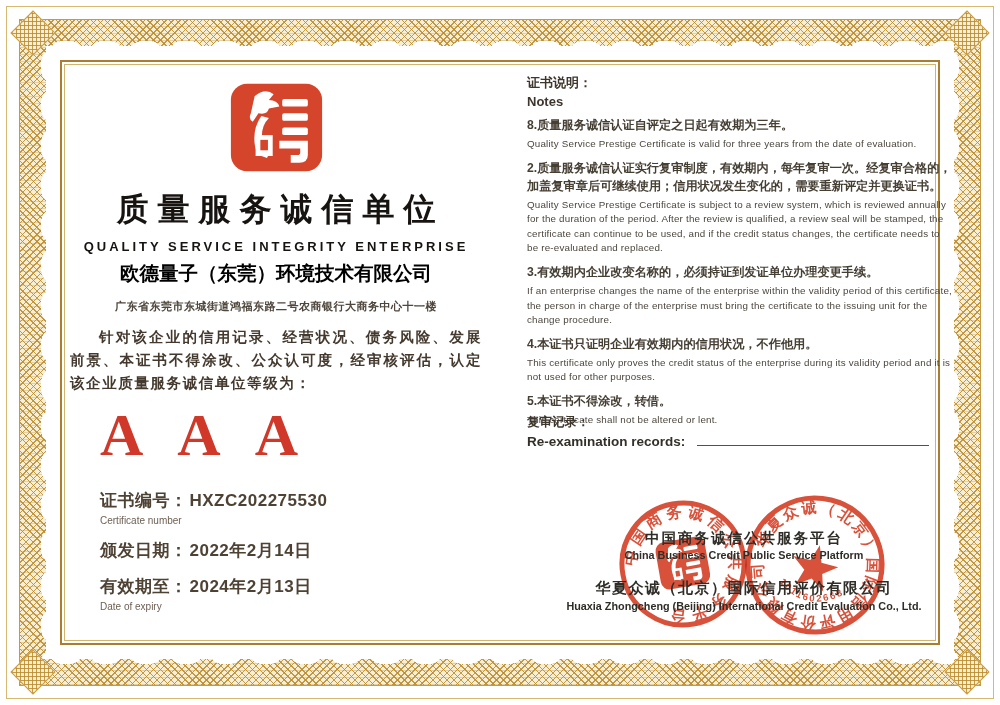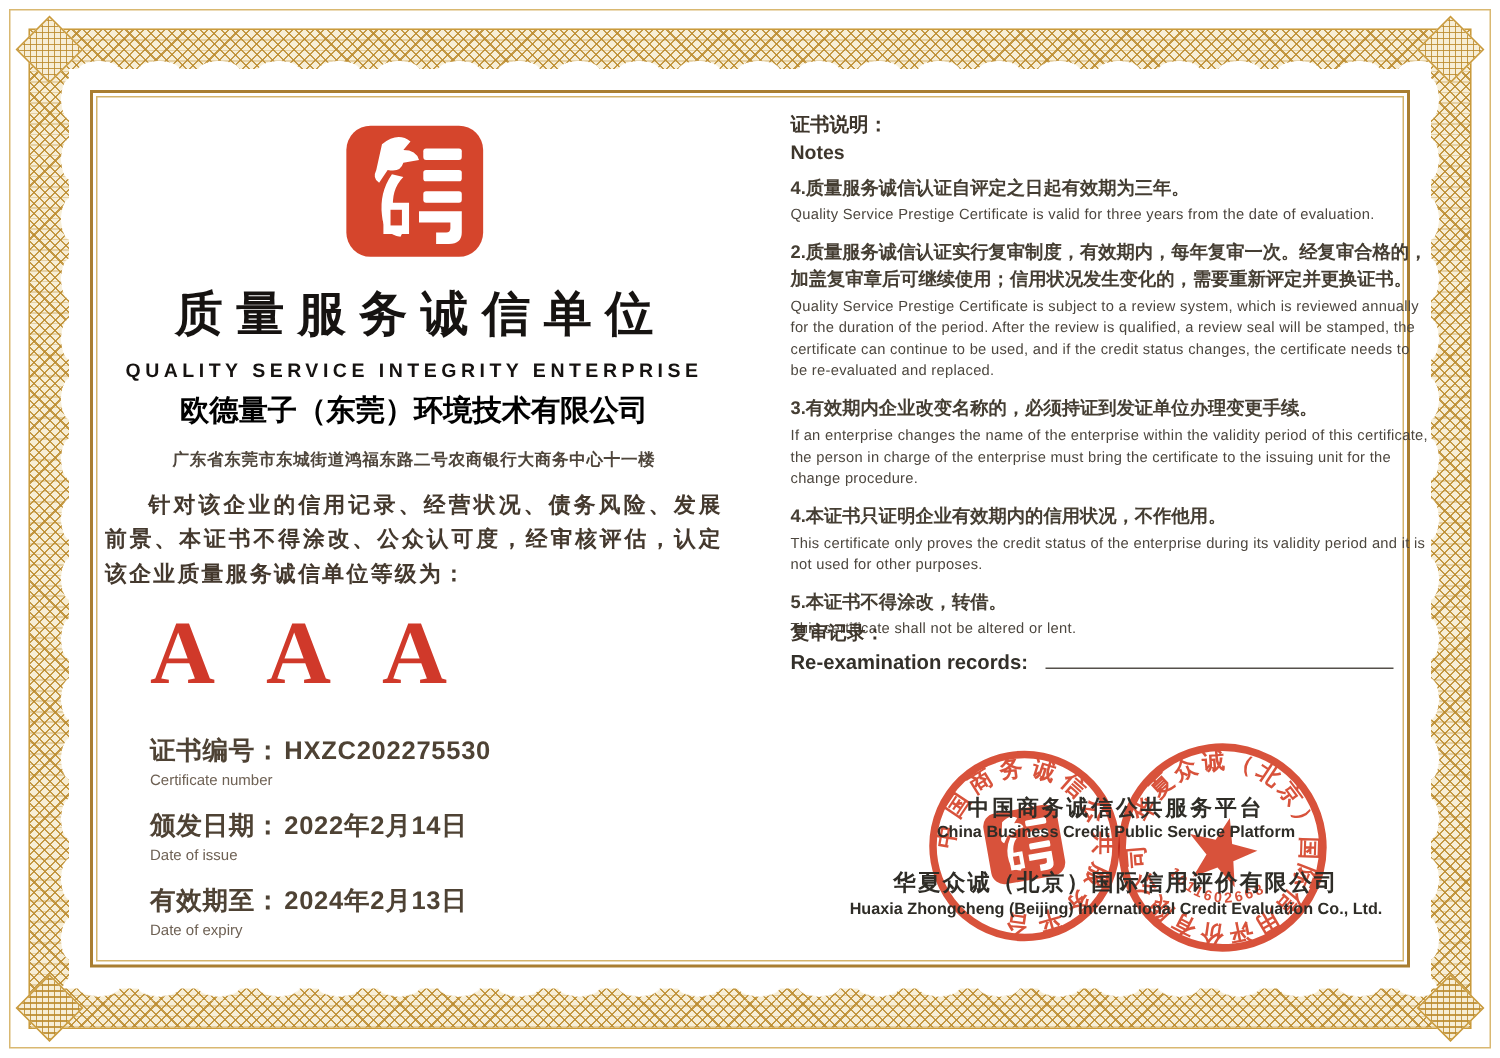--- a/index.html
+++ b/index.html
@@ -229,40 +229,39 @@
         <div class="f-cn">
           <span>证书编号：</span><span class="f-val">HXZC202275530</span>
         </div>
         <div class="f-en">Certificate number</div>
       </div>
 
       <div class="field">
         <div class="f-cn">
           <span>颁发日期：</span><span class="f-val">2022年2月14日</span>
         </div>
-        <div class="f-en">Date of issue</div>
       </div>
 
       <div class="field">
         <div class="f-cn">
           <span>有效期至：</span><span class="f-val">2024年2月13日</span>
         </div>
         <div class="f-en">Date of expiry</div>
       </div>
 
     </div>
 </div>
 
 <div class="abs right-col">
   <div class="n-head-cn">证书说明：</div>
   <div class="n-head-en">Notes</div>
   <div>
 
       <div class="note-item">
-        <div class="note-cn">4.质量服务诚信认证自评定之日起有效期为三年。</div>
+        <div class="note-cn">8.质量服务诚信认证自评定之日起有效期为三年。</div>
         <div class="note-en">Quality Service Prestige Certificate is valid for three years from the date of evaluation.</div>
       </div>
 
       <div class="note-item">
         <div class="note-cn">2.质量服务诚信认证实行复审制度，有效期内，每年复审一次。经复审合格的，加盖复审章后可继续使用；信用状况发生变化的，需要重新评定并更换证书。</div>
         <div class="note-en">Quality Service Prestige Certificate is subject to a review system, which is reviewed annually for the duration of the period. After the review is qualified, a review seal will be stamped, the certificate can continue to be used, and if the credit status changes, the certificate needs to be re-evaluated and replaced.</div>
       </div>
 
       <div class="note-item">
         <div class="note-cn">3.有效期内企业改变名称的，必须持证到发证单位办理变更手续。</div>

